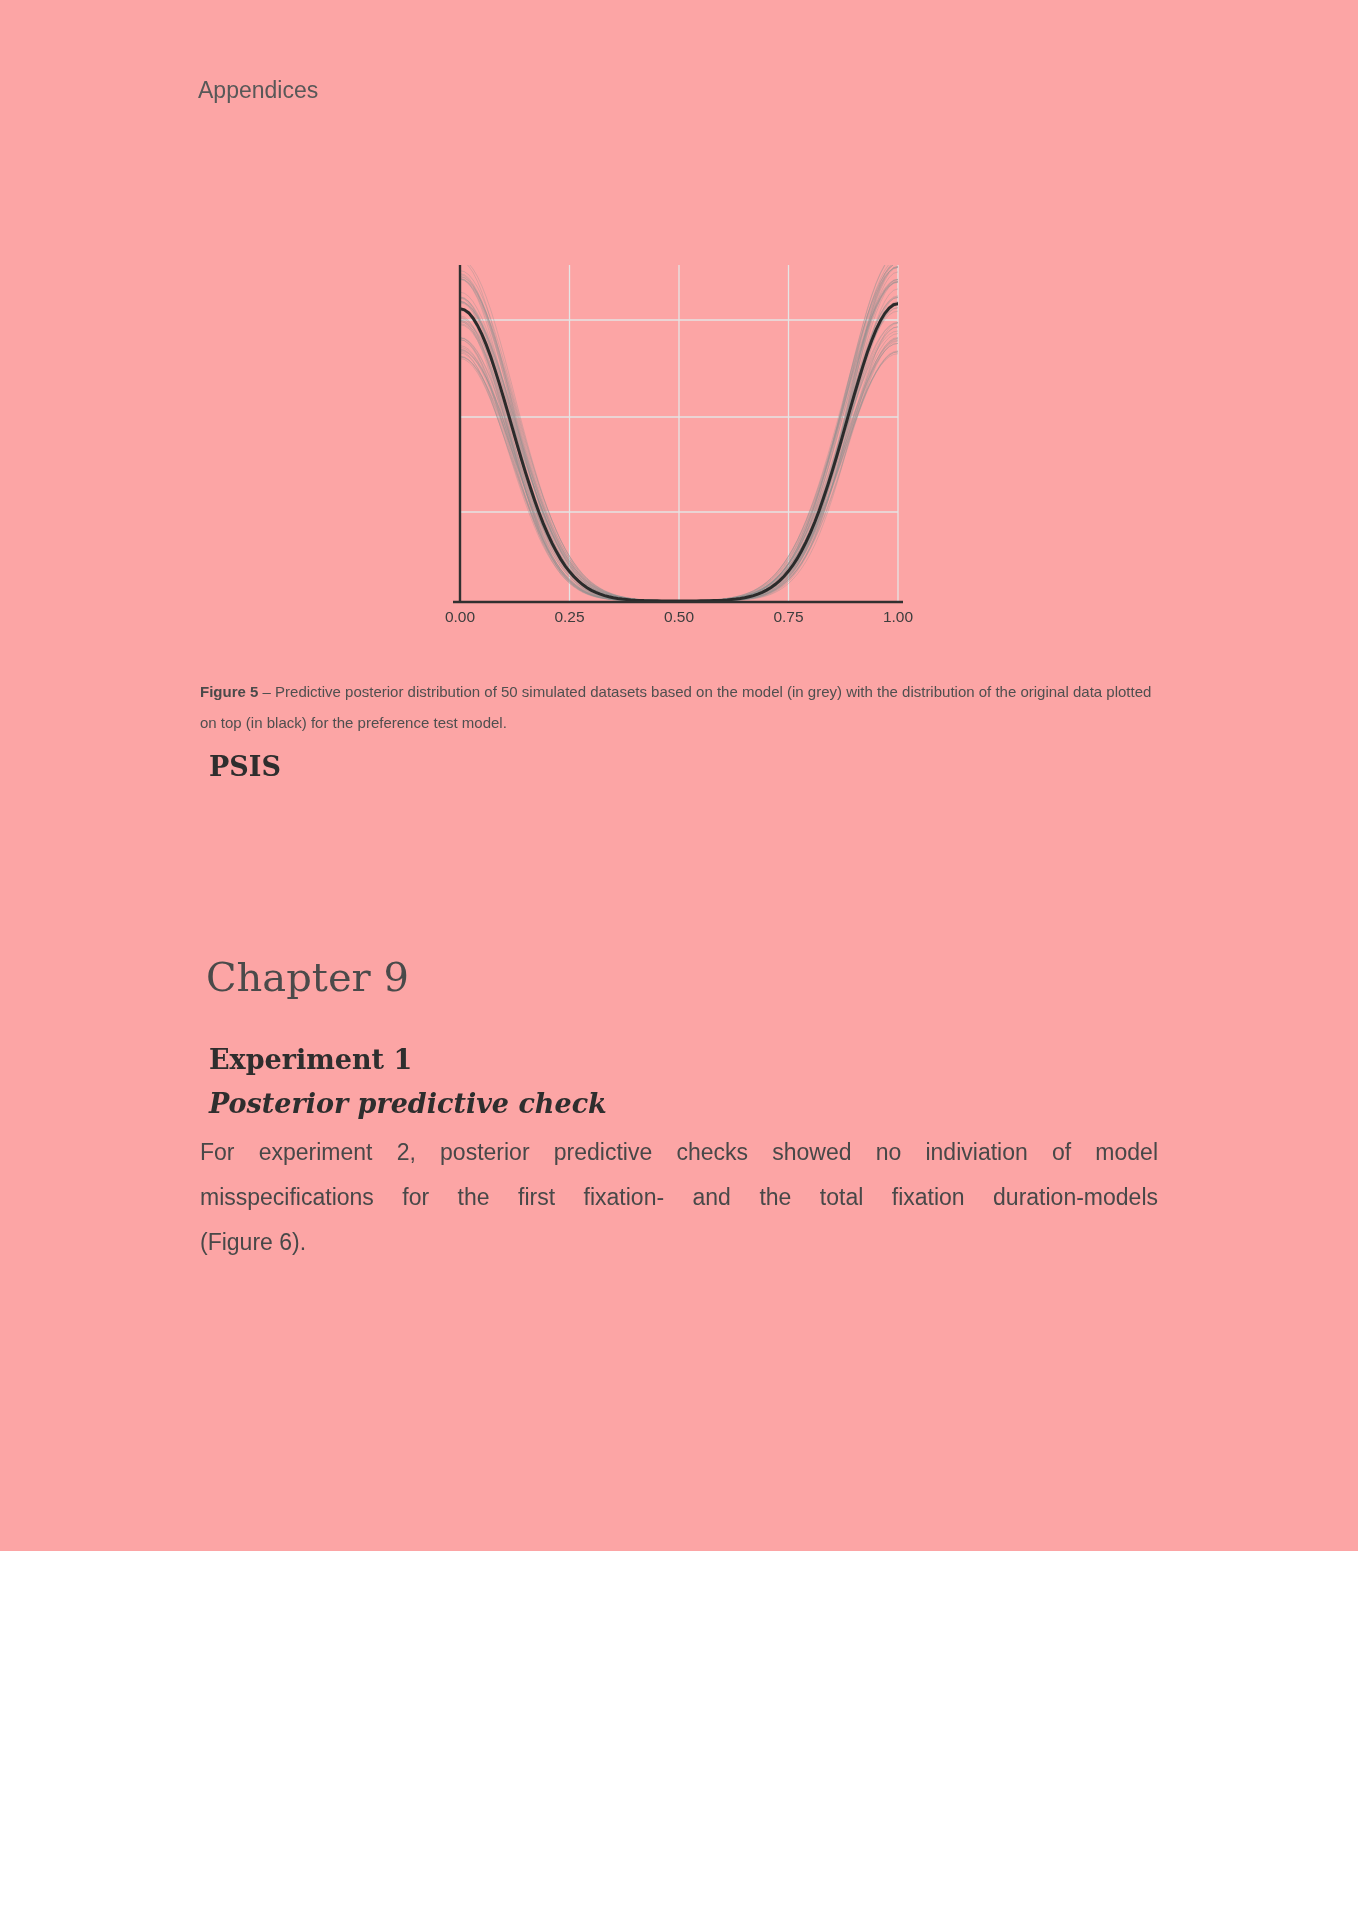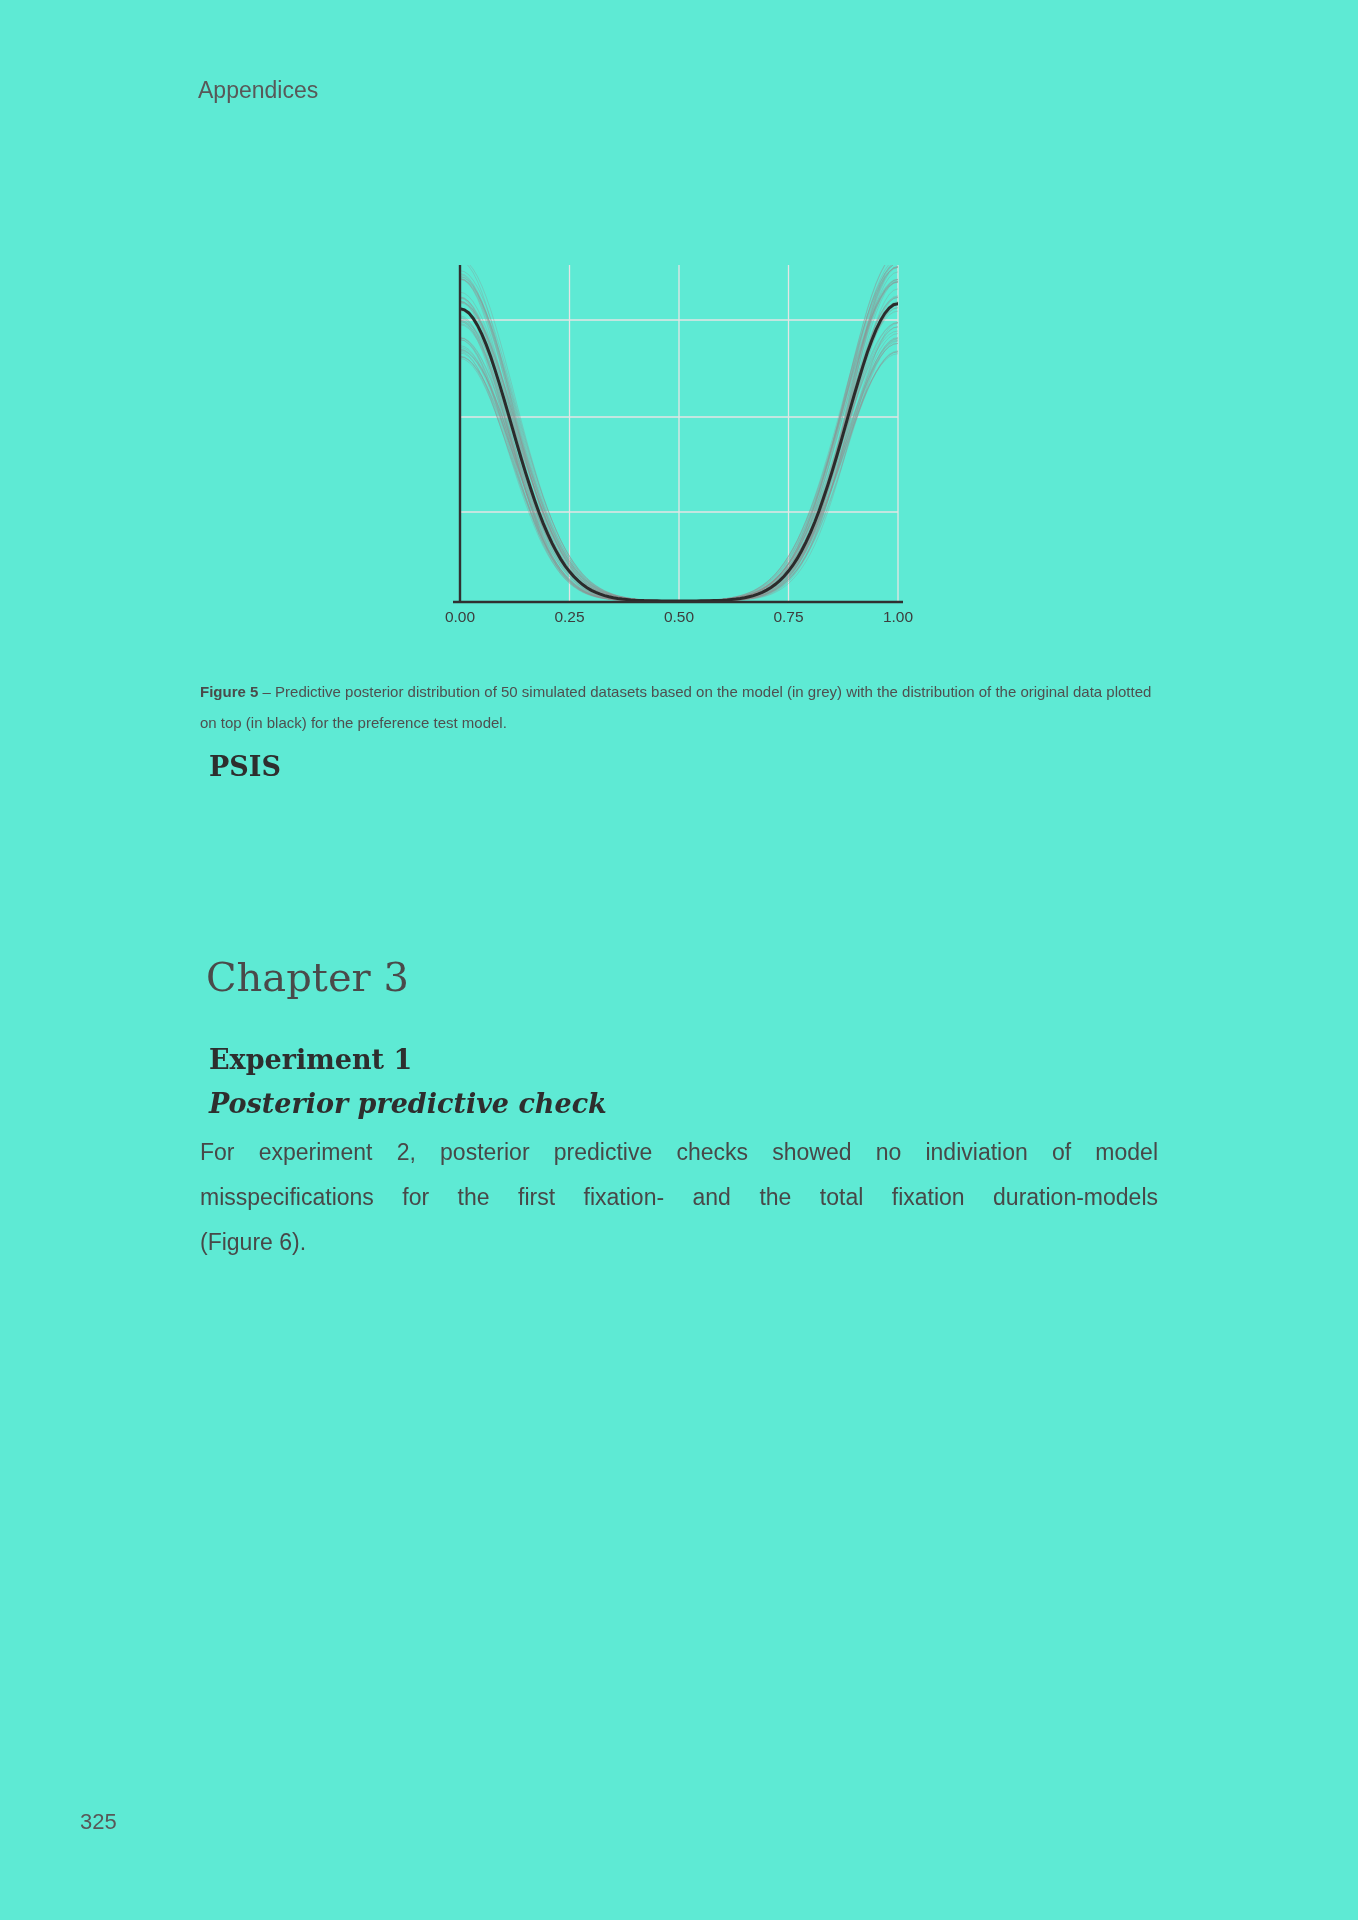--- a/index.html
+++ b/index.html
@@ -1,20 +1,20 @@
 <!DOCTYPE html>
 <html><head>
 <meta charset="utf-8">
 <style>
   html, body { margin: 0; padding: 0; background: #ffffff; }
   #page {
     position: relative;
     width: 1358px;
-    height: 1920px;
-    background: #5eead4;
+    height: 1551px;
+    background: #fca5a5;
     overflow: hidden;
     font-family: "Liberation Sans", sans-serif;
   }
   .abs { position: absolute; }
 
   #running-header {
     left: 198px; top: 76px;
     font-size: 23px; line-height: 28px;
     color: #585858;
   }
@@ -155,21 +155,21 @@
     </svg>
   </div>
 
   <div id="figure-caption" class="abs">
     <b>Figure 5</b><span> – Predictive posterior distribution of 50 simulated datasets based on the model (in grey) with the distribution of the original data plotted on top (in black) for the preference test model.</span>
   </div>
 
   <div id="psis-heading" class="abs serif-h">PSIS</div>
 
 
-  <div id="chapter-heading" class="abs serif-h">Chapter 3</div>
+  <div id="chapter-heading" class="abs serif-h">Chapter 9</div>
 
   <div id="experiment-heading" class="abs serif-h">Experiment 1</div>
 
   <div id="sub-heading" class="abs serif-h">Posterior predictive check</div>
 
   <div id="main-par" class="abs body-par">
     <div class="bline">For experiment 2, posterior predictive checks showed no indiviation of model</div>
     <div class="bline">misspecifications for the first fixation- and the total fixation duration-models</div>
     <div class="bline last">(Figure 6).</div>
   </div>

